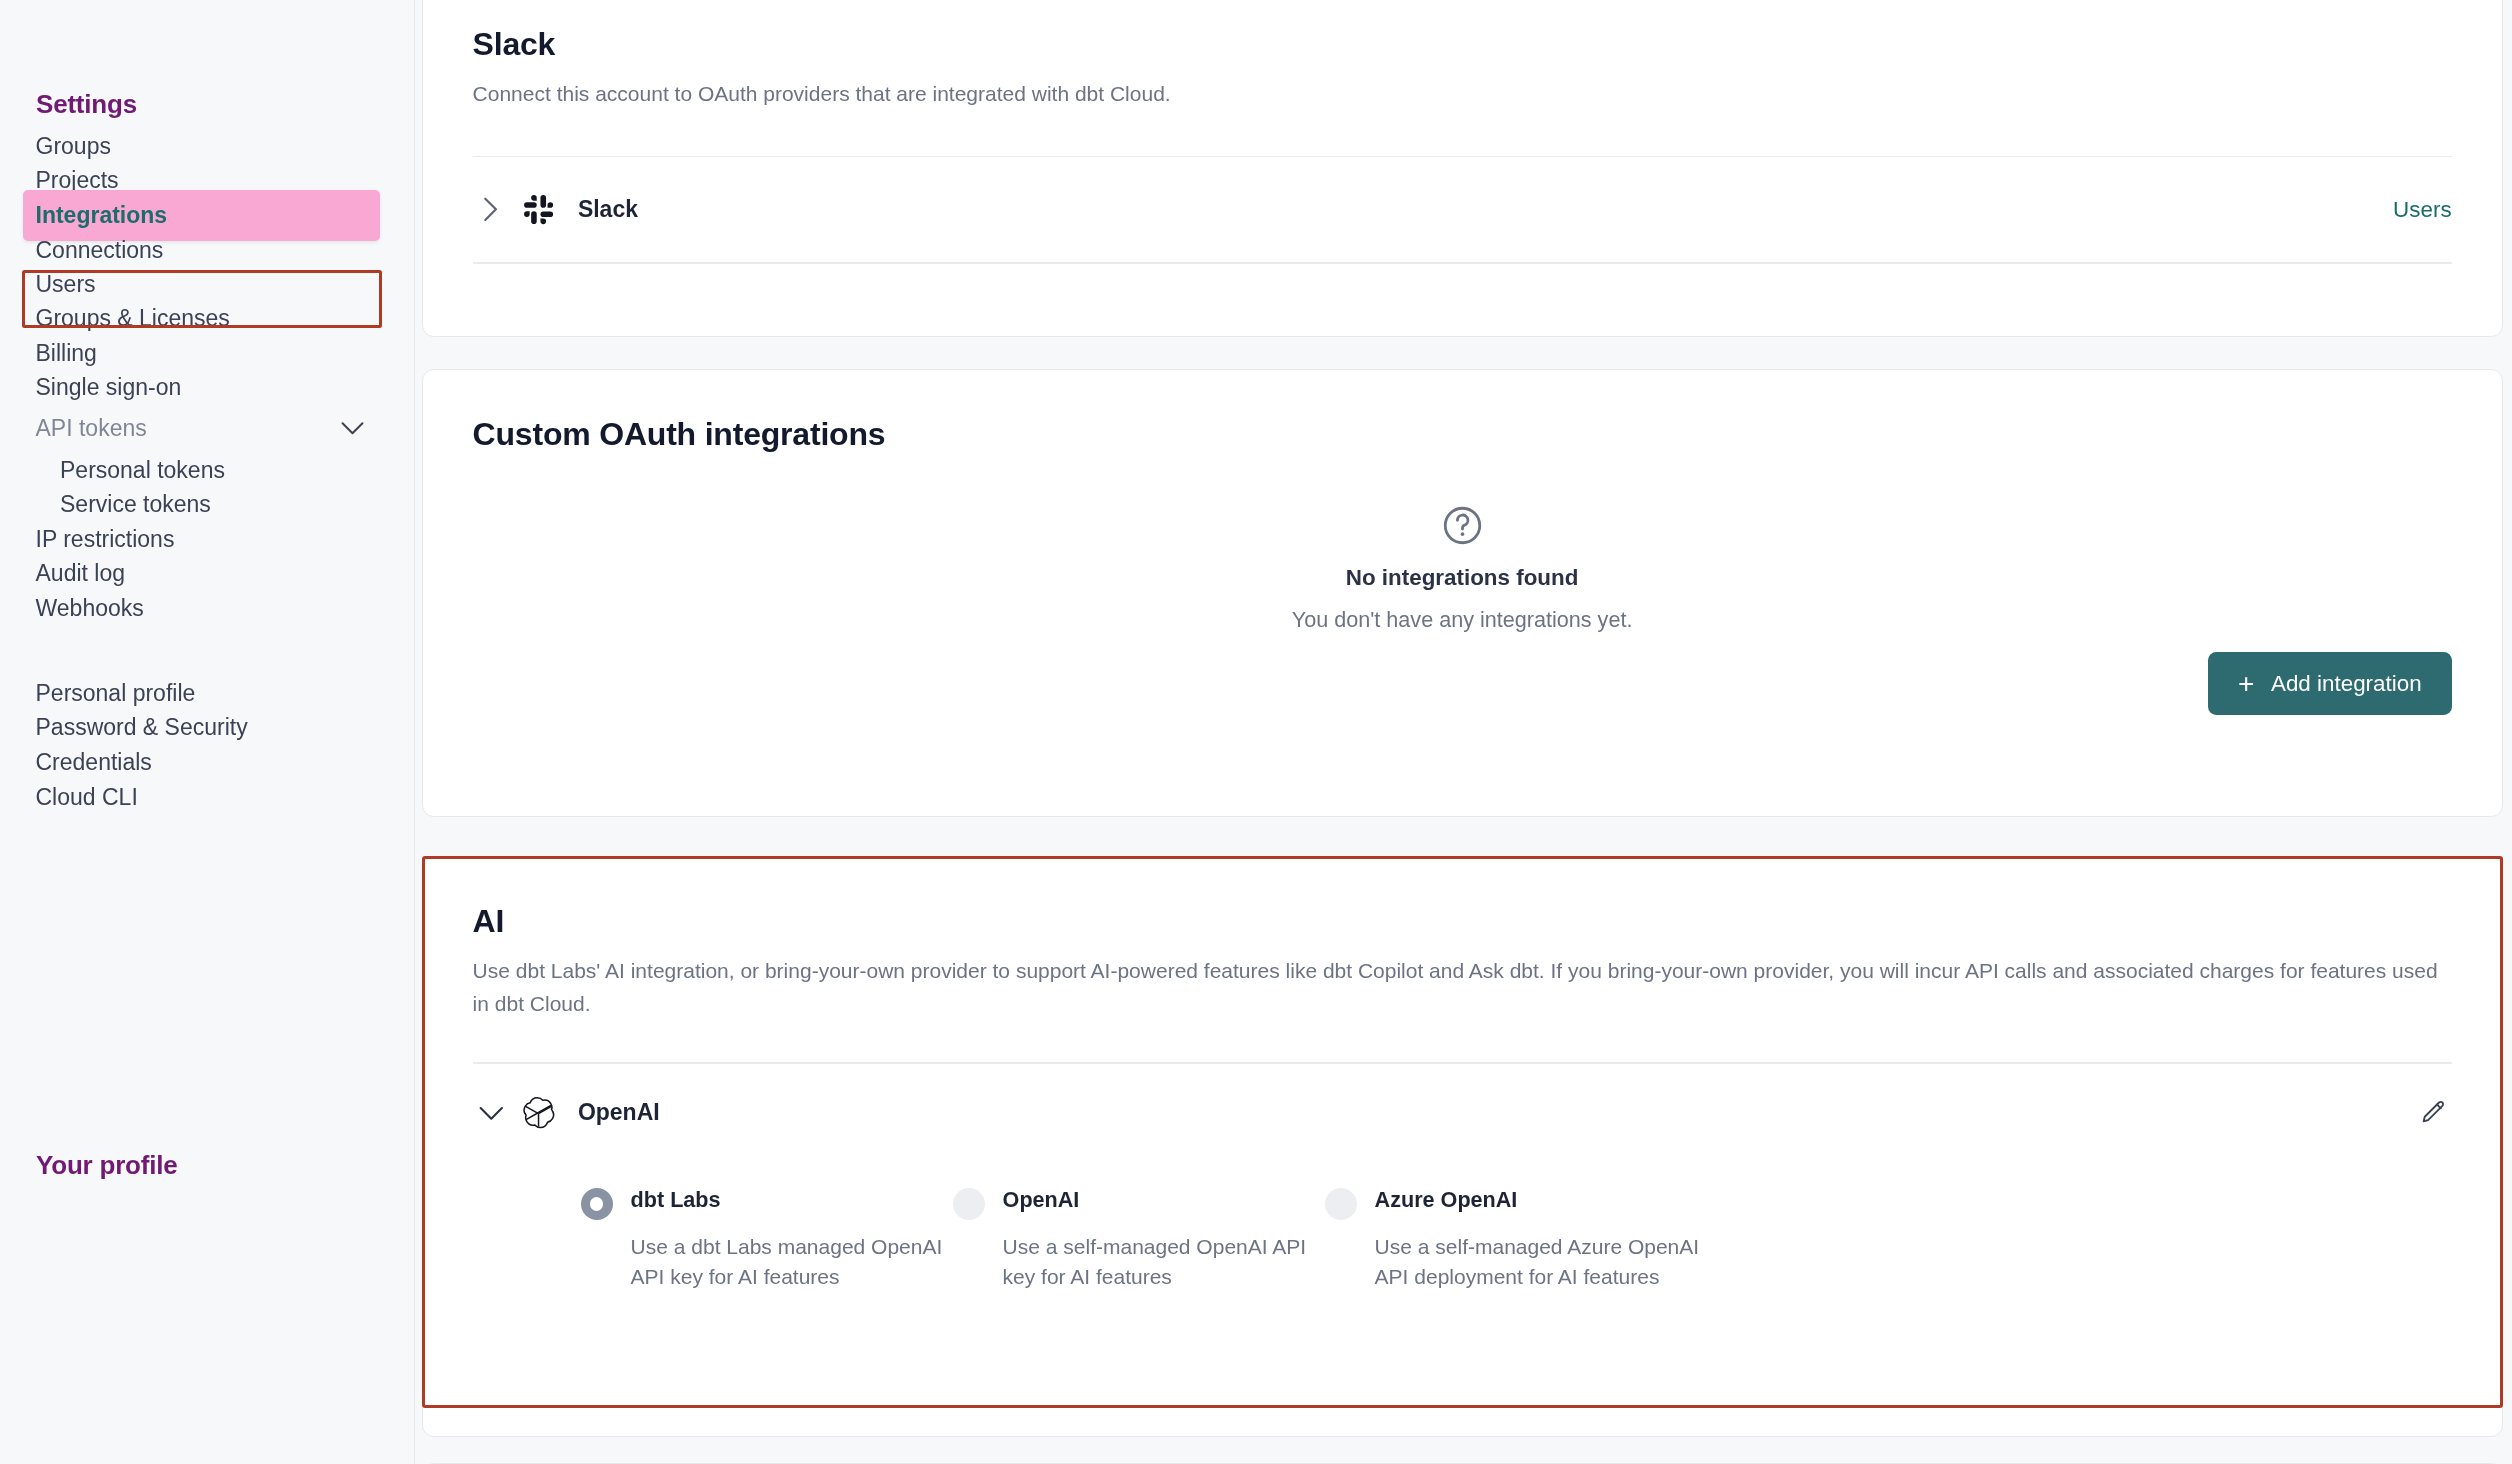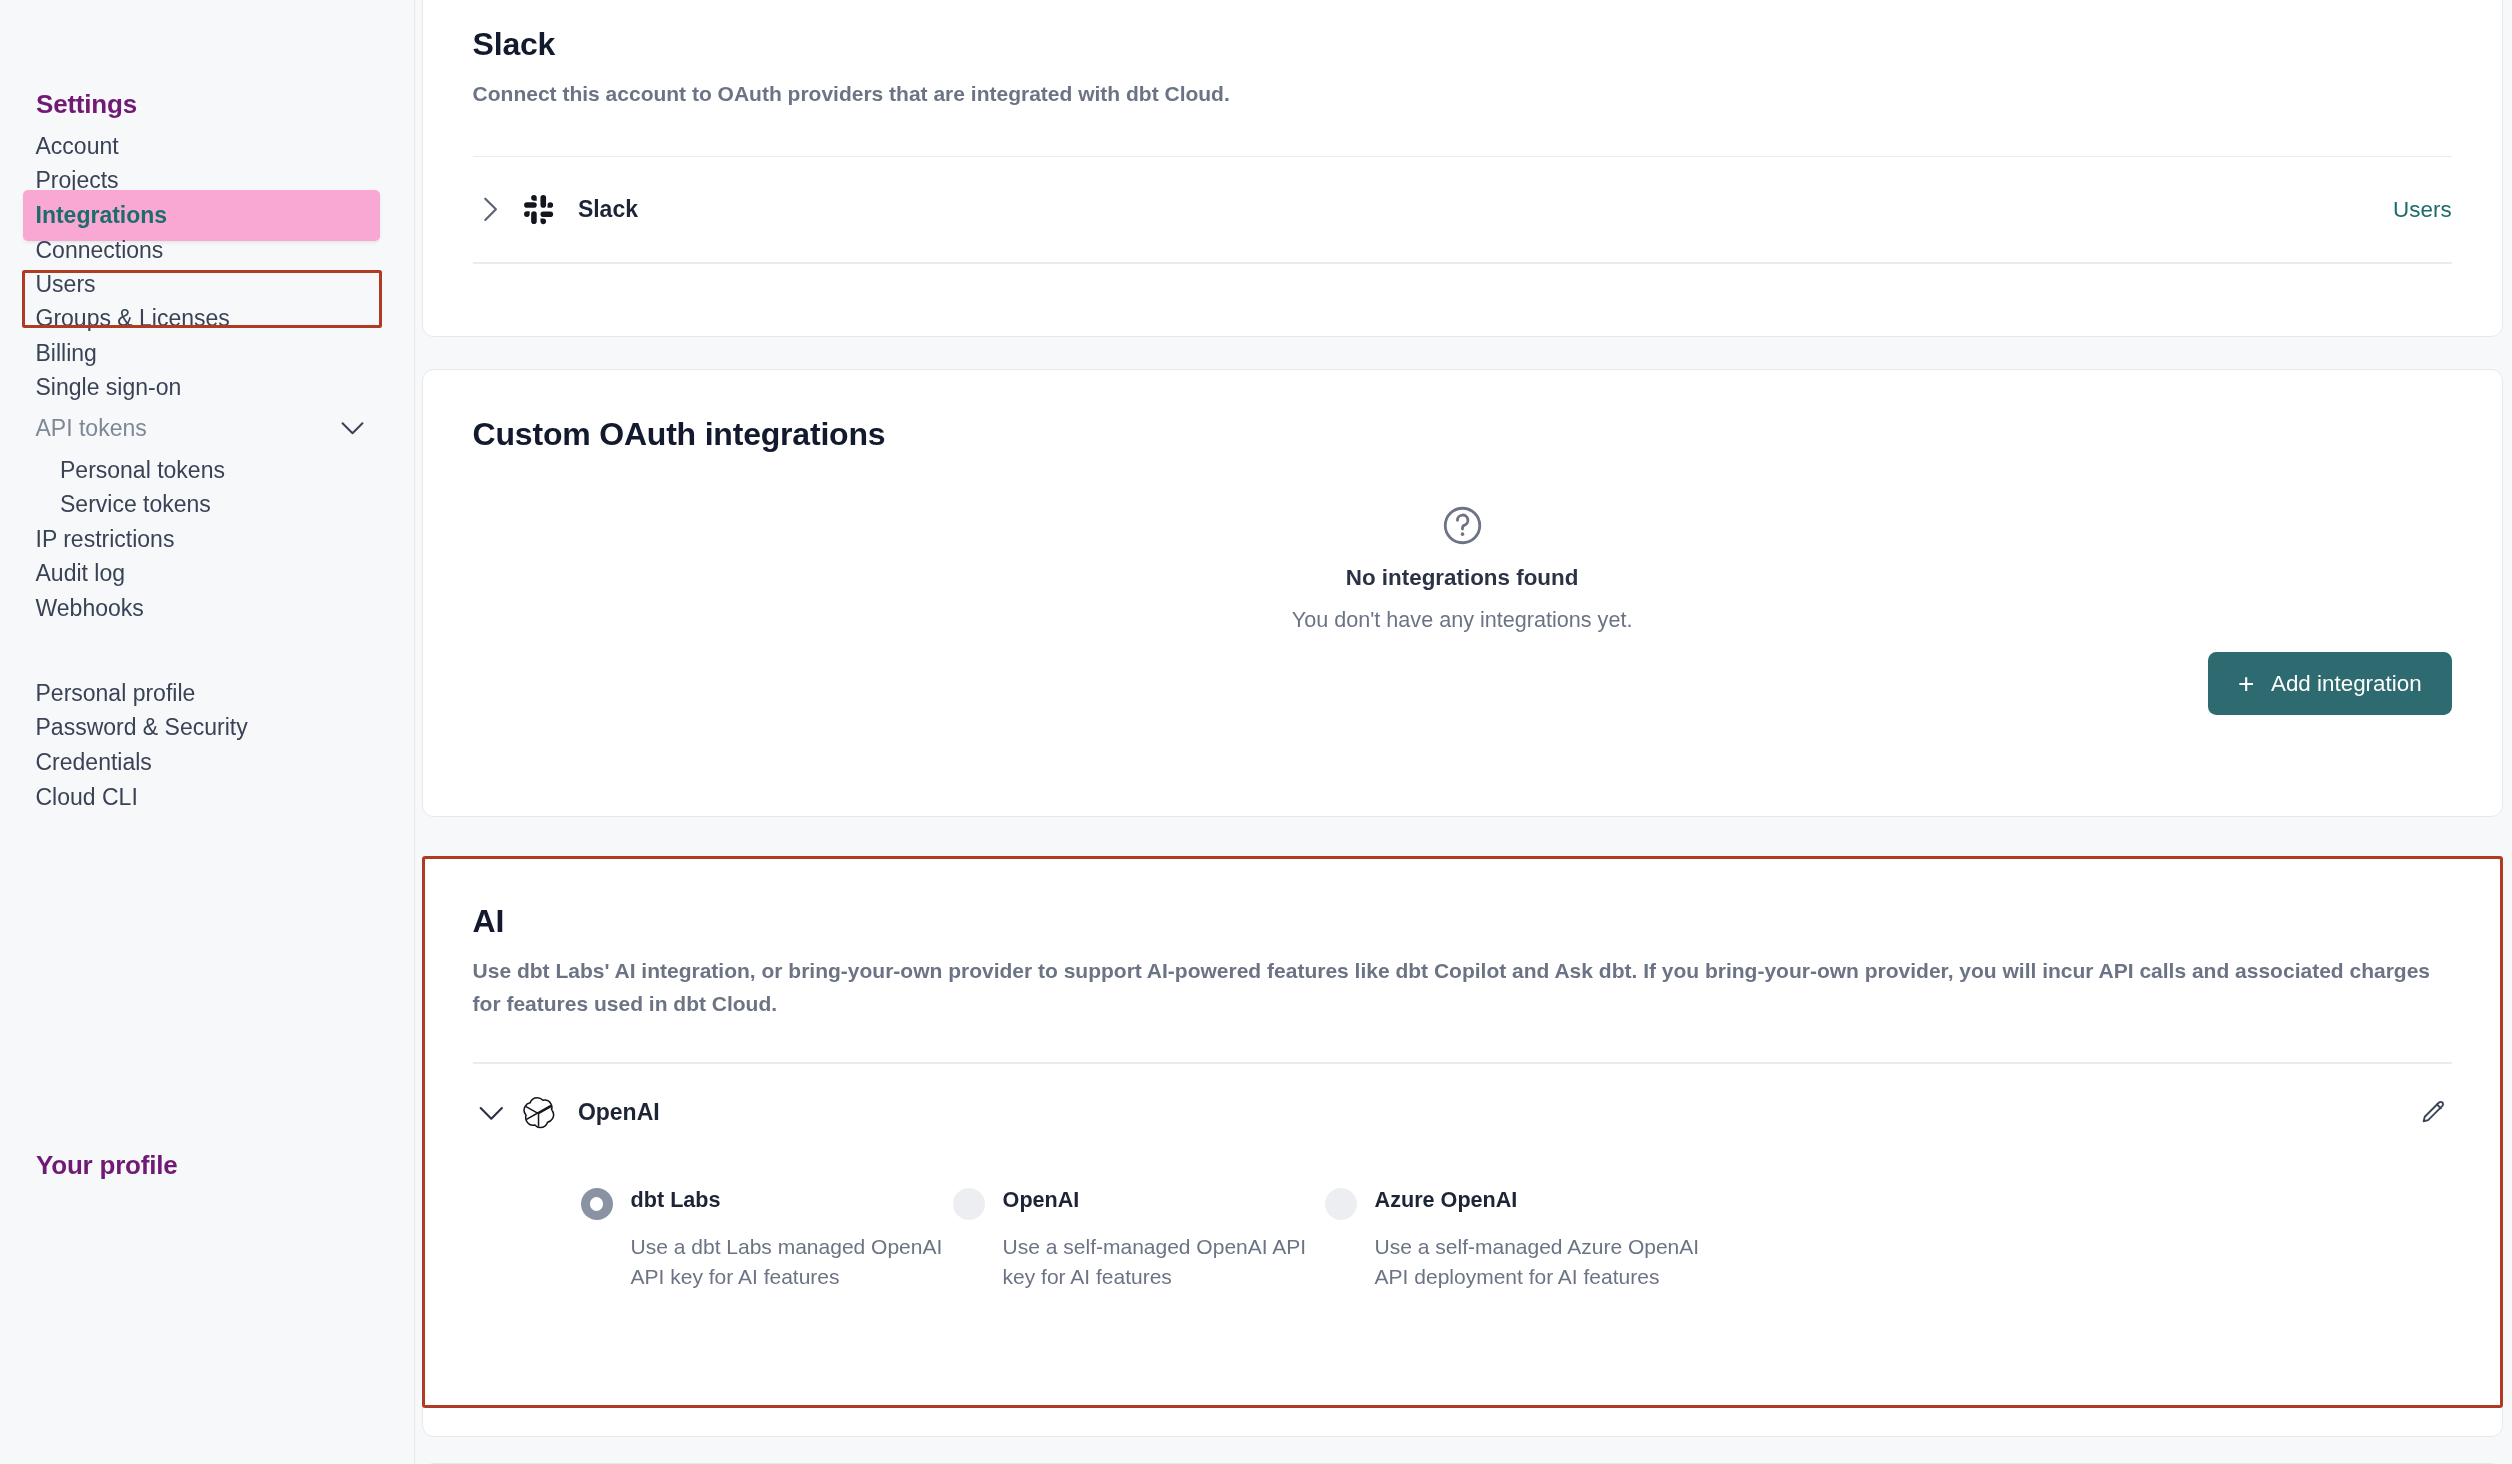--- a/index.html
+++ b/index.html
@@ -95,21 +95,20 @@
     font-size: 32px;
     font-weight: bold;
     color: #131a2e;
     letter-spacing: -0.2px;
   }
   .sec-desc {
     font-size: 21px;
     color: #6b7384;
     line-height: 1.55;
     margin-top: 15px;
-    font-weight: bold;
   }
   .hr {
     height: 1.7px;
     background: #e9ebef;
     margin: 0 50px;
   }
 
   
   .prov-row {
     display: flex;
@@ -222,21 +221,21 @@
 </head>
 <body>
 
 <div class="app">
 
   <nav class="sidebar">
     <div class="side-title">Settings</div>
     <div class="side-title profile">Your profile</div>
     <div id="nav-list">
         <div class="nav-item" style="top: 121px;">
-          <span>Account</span>
+          <span>Groups</span>
         </div>
         <div class="nav-item" style="top: 155px;">
           <span>Projects</span>
         </div>
         <div class="nav-item active" style="top: 190px;">
           <span>Integrations</span>
         </div>
         <div class="nav-item" style="top: 225px;">
           <span>Connections</span>
         </div>

